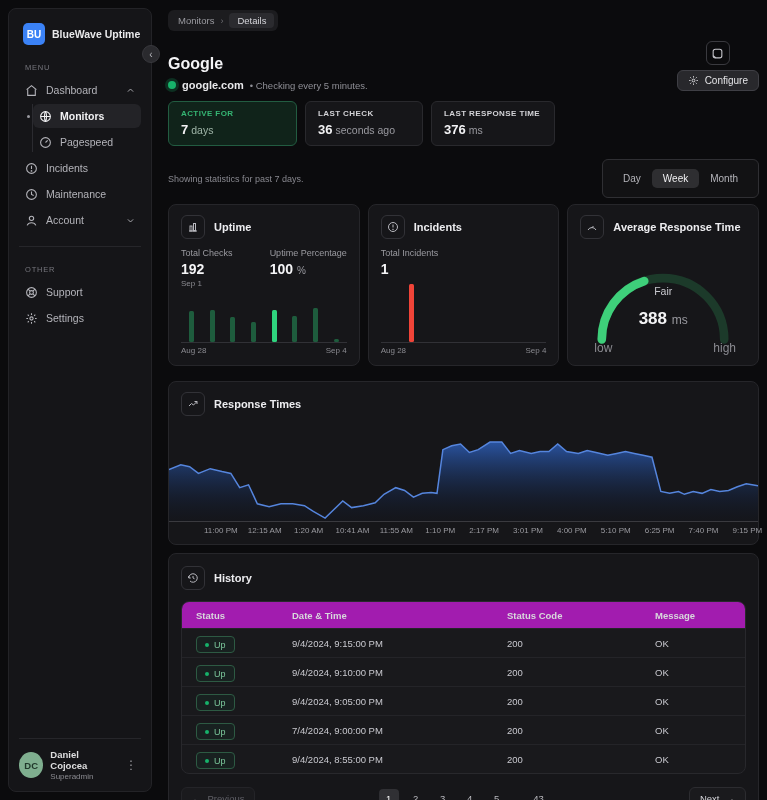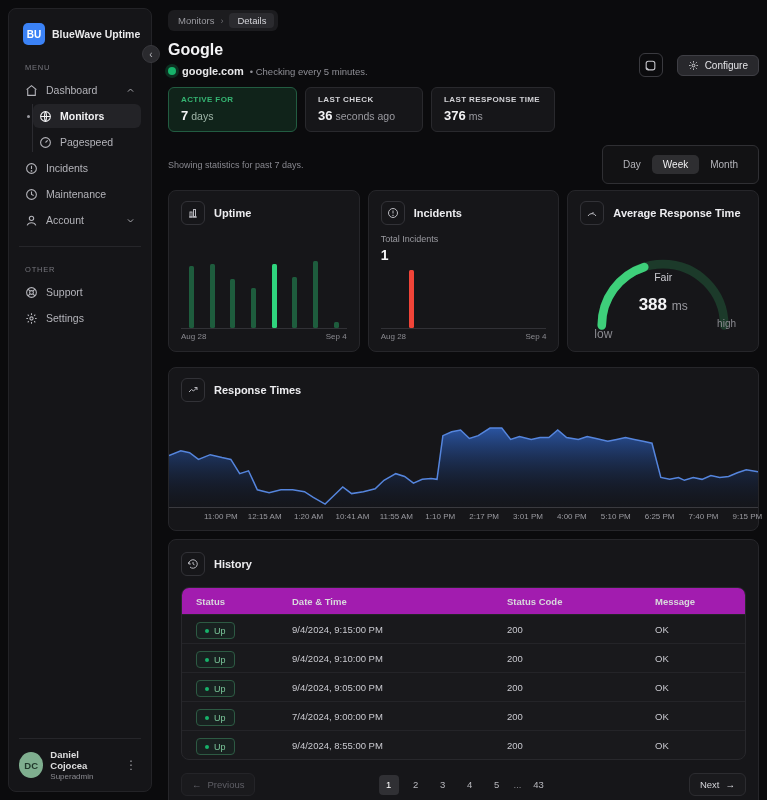--- a/index.html
+++ b/index.html
@@ -41,21 +41,21 @@
     padding:3px 4px 3px 10px; font-size:9.5px; color:#9a9aa0; }
   .crumb-current { background:#2b2b2f; border-radius:4px; padding:2px 8px; color:#d5d5da; }
   .crumb-sep { color:#6e6e74; font-size:9px; }
 
   .title-row { display:flex; align-items:flex-end; margin-top:10px; }
   .title-block h1 { font-size:16px; font-weight:bold; color:#f4f4f6; }
   .status-row { display:flex; align-items:center; gap:6px; margin-top:6px; }
   .status-dot { width:8px; height:8px; border-radius:50%; background:#17b26a; box-shadow:0 0 0 3px rgba(23,178,106,.22); }
   .host { font-size:11px; font-weight:bold; color:#e8e8ea; }
   .check-note { font-size:9.5px; color:#8f8f96; }
-  .title-actions { margin-left:auto; display:flex; gap:14px; align-items:center; }
+  .title-actions { margin-left:auto; display:flex; gap:5px; align-items:center;flex-direction:column; }
   .icon-btn { width:24px; height:24px; border:1px solid #3a3a3f; border-radius:6px; background:transparent;
     color:#c6c6cc; display:flex; align-items:center; justify-content:center; cursor:pointer; }
   .configure-btn { display:flex; align-items:center; gap:6px; border:1px solid #3f3f45; background:#28282c;
     border-radius:6px; padding:4px 10px; font-size:10px; color:#e3e3e6; cursor:pointer; }
 
   .stat-cards { display:flex; gap:8px; margin-top:10px; }
   .stat-card { background:#161619; border:1px solid #29292d; border-radius:6px; padding:7px 12px 8px 12px; }
   .stat-card.green { background:#10231a; border-color:#225c41; width:129px; }
   .stat-card:nth-child(2){ width:118px; }
   .stat-card:nth-child(3){ width:124px; }
@@ -89,21 +89,21 @@
   .axis-row { display:flex; justify-content:space-between; font-size:8px; color:#8a8a90; margin-top:3px; }
 
   .gauge-card { flex:1; padding:10px 12px; display:flex; flex-direction:column; }
   .gauge-wrap { flex:1; position:relative; margin-top:2px; }
   .gauge-wrap svg { position:absolute; left:50%; bottom:8px; transform:translateX(-50%); }
   .gauge-center { position:absolute; left:0; right:0; bottom:26px; text-align:center; }
   .gauge-status { font-size:10.5px; color:#c9c9cf; }
   .gauge-value { font-size:17px; font-weight:bold; color:#f4f4f6; margin-top:12px; }
   .gauge-value .unit { font-size:12px; font-weight:normal; color:#9a9aa0; }
   .gauge-low { position:absolute; left:14px; bottom:0; font-size:12px; color:#8a8a90; }
-  .gauge-high { position:absolute; right:10px; bottom:12px; font-size:10px; color:#8a8a90; }
+  .gauge-high { position:absolute; right:10px; bottom:0; font-size:12px; color:#8a8a90; }
 
   .response-card { margin-top:15px; height:164px; padding:10px 12px 6px 12px; display:flex; flex-direction:column; }
   .rt-chart { flex:1; position:relative; margin:6px -12px 0 -12px; border-bottom:1px solid #3a3a3f; }
   .rt-chart svg { position:absolute; inset:0; width:100%; height:100%; }
   .rt-axis { position:relative; height:16px; margin:0 -12px; }
   .rt-axis span { position:absolute; top:4px; transform:translateX(-50%); font-size:8px; color:#9a9aa0; white-space:nowrap; }
 
   .history-card { margin-top:8px; height:281px; padding:12px; display:flex; flex-direction:column; }
   .table-wrap { margin-top:11px; background:#19191c; border:1px solid #28282c; border-radius:8px; overflow:hidden; }
   .t-row { display:grid; grid-template-columns:96px 215px 148px 1fr; align-items:center; padding:0 14px; height:29px; }
@@ -290,20 +290,31 @@
         <div class="card-head">
           <div class="icon-sq">
             <svg width="12" height="12" viewBox="0 0 24 24" fill="none" stroke="currentColor" stroke-width="2">
                 <path d="M4 20h16"></path>
                 <rect x="6" y="10" width="4" height="10"></rect>
                 <rect x="13" y="5" width="4" height="15"></rect>
               </svg>
           </div>
           <span class="card-title">Uptime</span>
         </div>
+        <div class="metric-labels">
+          <div>
+            <div class="m-label">Total Checks</div>
+            <div class="m-value">192</div>
+            <div class="m-hint">Sep 1</div>
+          </div>
+          <div>
+            <div class="m-label">Uptime Percentage</div>
+            <div class="m-value"><span>100</span> <span class="unit">%</span></div>
+          </div>
+        </div>
         <div class="bars-wrap" id="uptime-bars">
             <div class="bar" style="height: 63%; background: rgb(30, 92, 61);"></div>
             <div class="bar" style="height: 65%; background: rgb(30, 92, 61);"></div>
             <div class="bar" style="height: 50%; background: rgb(30, 92, 61);"></div>
             <div class="bar" style="height: 40%; background: rgb(30, 92, 61);"></div>
             <div class="bar" style="height: 65%; background: rgb(47, 212, 126);"></div>
             <div class="bar" style="height: 52%; background: rgb(30, 92, 61);"></div>
             <div class="bar" style="height: 68%; background: rgb(30, 92, 61);"></div>
             <div class="bar" style="height: 6%; background: rgb(30, 92, 61);"></div>
           </div>

